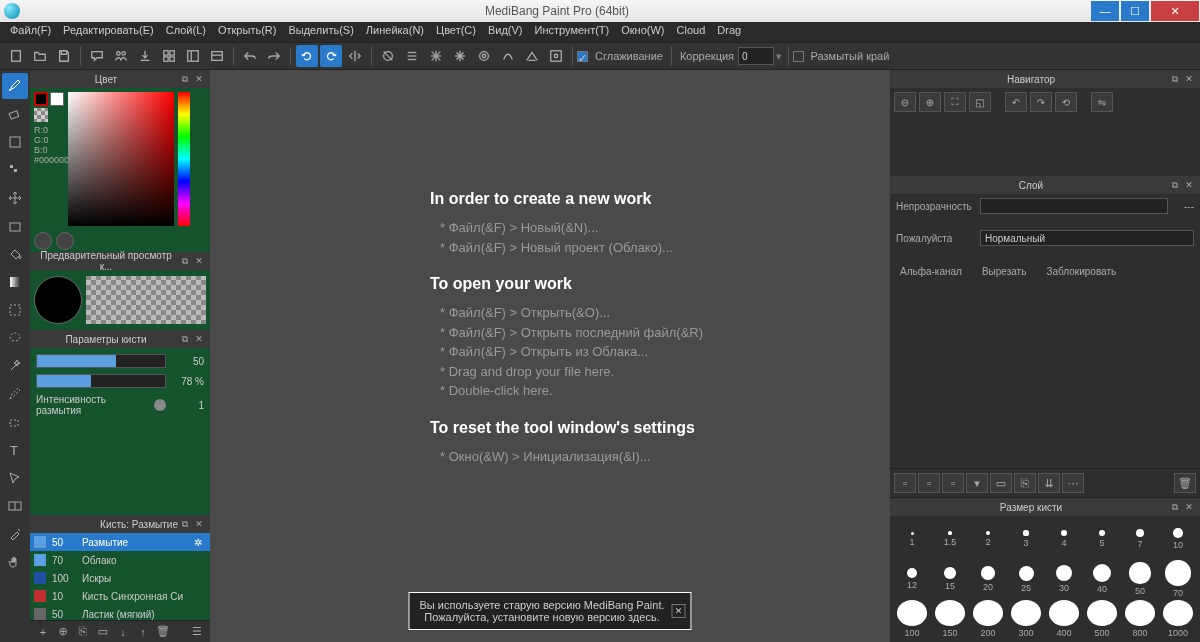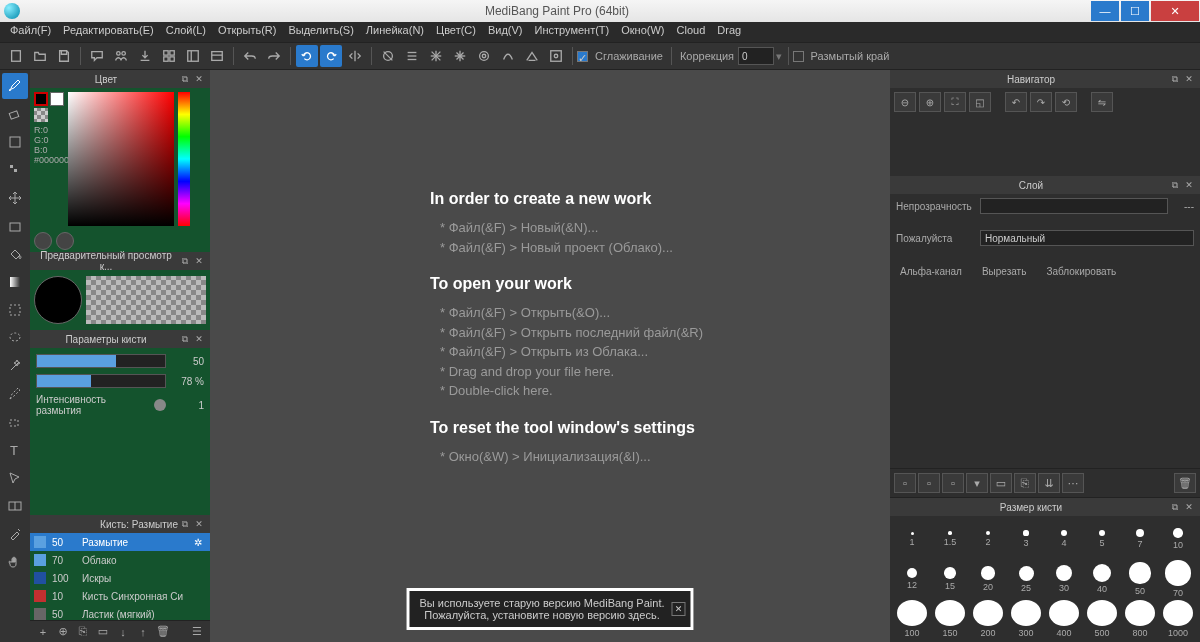--- a/index.html
+++ b/index.html
@@ -68,21 +68,21 @@
 .brush-size { width: 30px; }
 .brush-name { flex: 1; }
 .brush-gear { width: 12px; color: #fff; }
 
 .bottom-icons { height: 22px; display: flex; align-items: center; padding: 0 4px; gap: 2px; background: #333; border-top: 1px solid #222; }
 .bicon { width: 18px; height: 18px; display: flex; align-items: center; justify-content: center; color: #aaa; cursor: pointer; }
 
 .canvas { flex: 1; background: #4a4a4a; position: relative; padding: 30px 40px; }
 .canvas h2 { color: #ffffff; font-size: 16px; font-weight: bold; margin: 18px 0 10px 0; }
 .canvas p { color: #9a9a9a; font-size: 13px; line-height: 1.5; margin-left: 10px; }
-.notif { position: absolute; bottom: 12px; left: 50%; transform: translateX(-50%); background: #222; border: 3px solid #ffffff; padding: 6px 26px 6px 10px; font-size: 11px; color: #ccc; text-align: center; }
+.notif { position: absolute; bottom: 12px; left: 50%; transform: translateX(-50%); background: #222; border: 1px solid #ffffff; padding: 6px 26px 6px 10px; font-size: 11px; color: #ccc; text-align: center; }
 .notif .x { position: absolute; right: 5px; top: 50%; transform: translateY(-50%); width: 14px; height: 14px; border: 1px solid #777; display: flex; align-items: center; justify-content: center; font-size: 9px; cursor: pointer; }
 
 .rightpanels { width: 310px; background: #2e2e2e; display: flex; flex-direction: column; }
 .nav-btns { display: flex; padding: 4px; gap: 3px; }
 .nav-btn { width: 22px; height: 20px; background: #3a3a3a; border: 1px solid #555; display: flex; align-items: center; justify-content: center; color: #aaa; font-size: 10px; cursor: pointer; }
 .nav-area { height: 60px; }
 
 .layer-props { padding: 4px 6px; font-size: 10px; }
 .layer-row { display: flex; align-items: center; margin-bottom: 16px; gap: 6px; }
 .layer-row .lbl { width: 78px; color: #aaa; }

